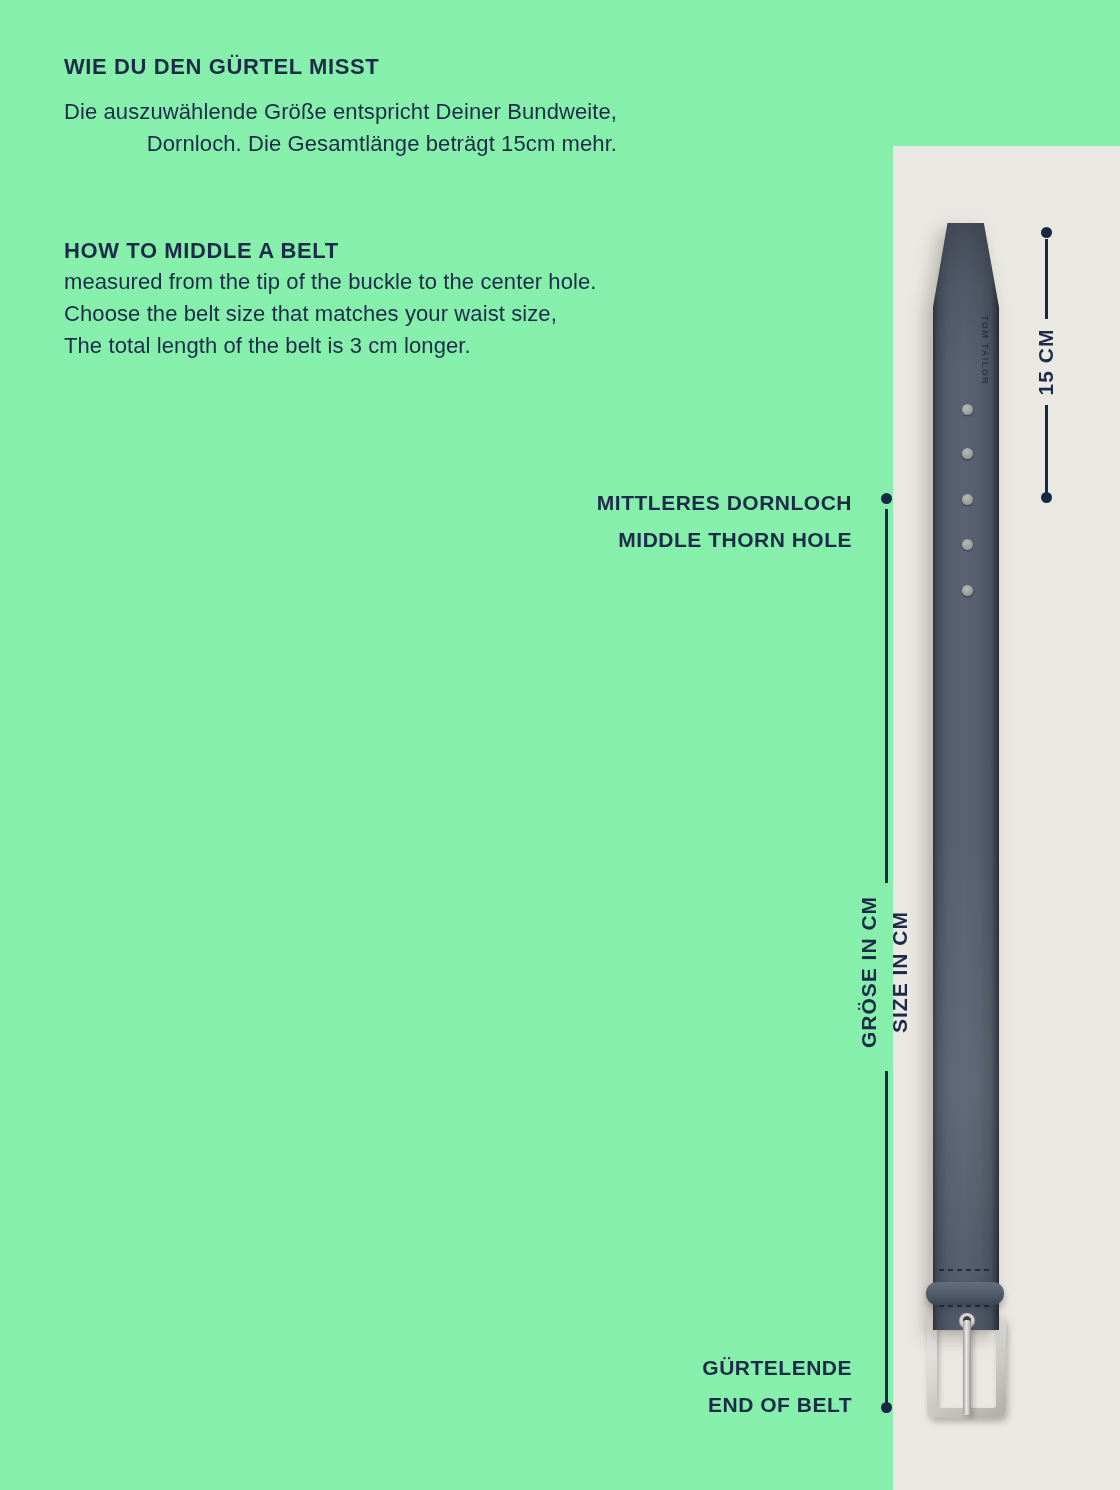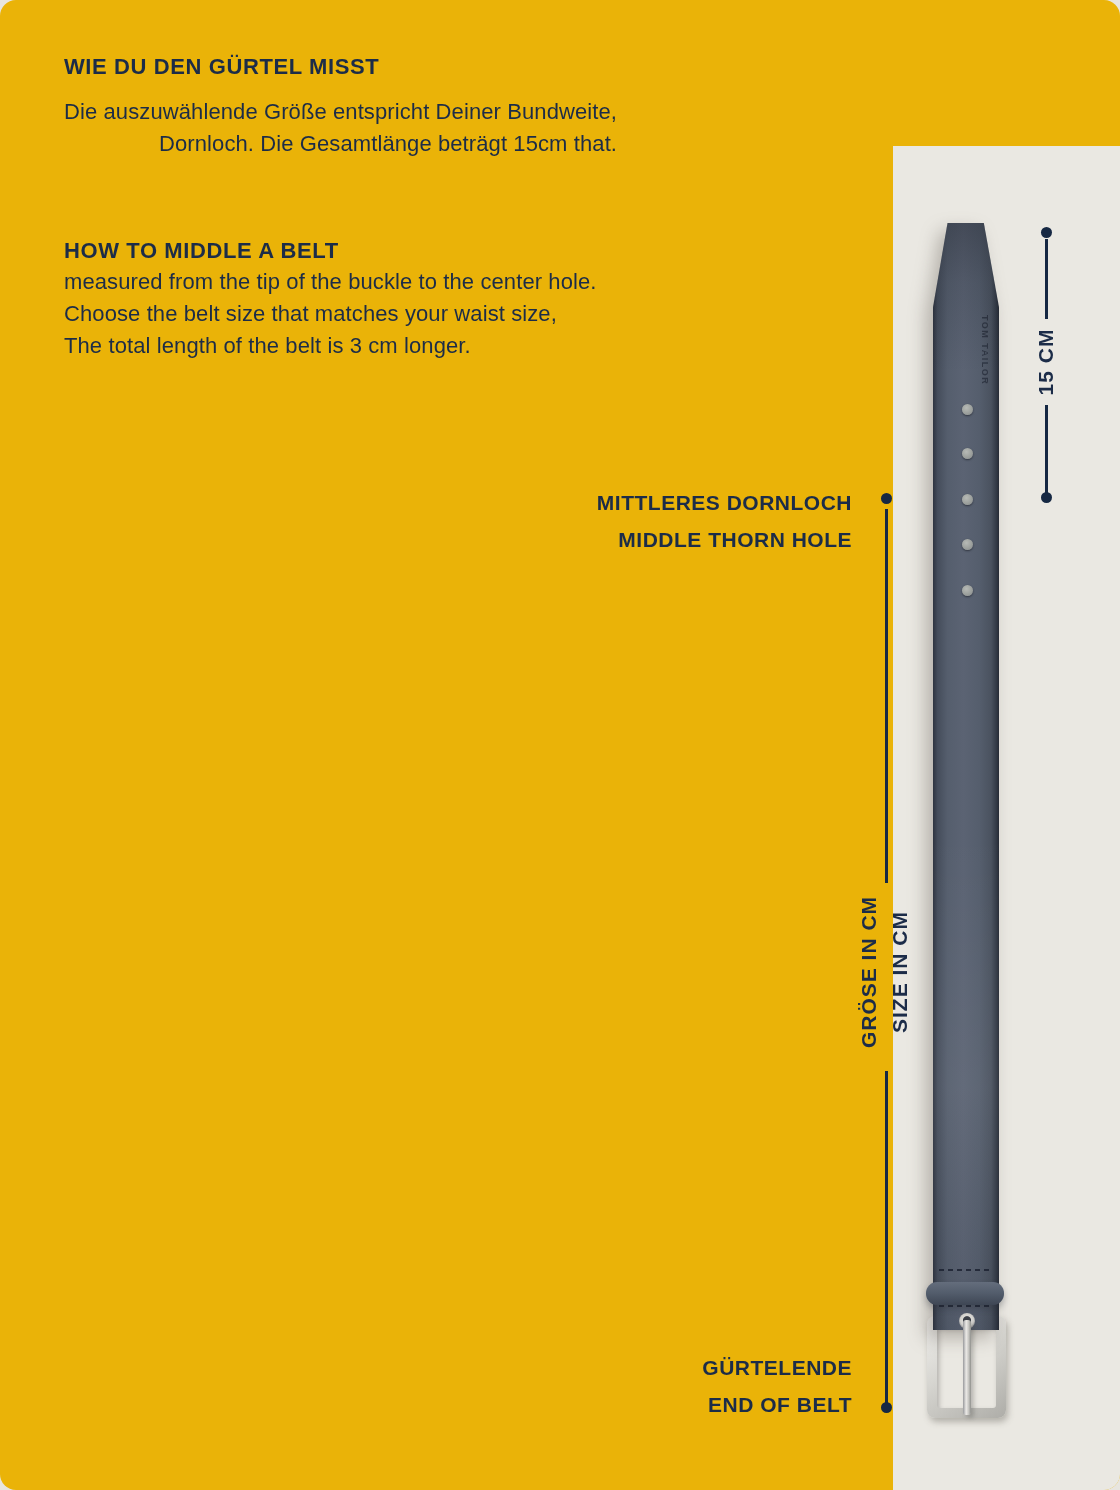--- a/index.html
+++ b/index.html
@@ -5,24 +5,23 @@
   html, body {
     margin: 0;
     padding: 0;
     background: #e8e5df;
     font-family: "Liberation Sans", sans-serif;
   }
   .stage {
     position: relative;
     width: 1120px;
     height: 1490px;
-    background: #eab308;
+    background: #86efac;
     overflow: hidden;
     color: #1c2c48;
-    border-radius: 16px;
   }
   
   .photo-strip {
     position: absolute;
     left: 893px; top: 146px;
     width: 227px; height: 1344px;
     background: #eae8e2;
     z-index: 0;
   }
   
@@ -210,21 +209,21 @@
 </head>
 <body>
 
 <div class="stage">
 
   <div class="photo-strip"></div>
 
   <div class="heading heading-de">WIE DU DEN GÜRTEL MISST</div>
   <div class="bodytext bodytext-de">
     <div>Die auszuwählende Größe entspricht Deiner Bundweite,</div>
-    <div>Dornloch. Die Gesamtlänge beträgt 15cm that.</div>
+    <div>Dornloch. Die Gesamtlänge beträgt 15cm mehr.</div>
   </div>
 
   <div class="heading heading-en">HOW TO MIDDLE A BELT</div>
   <div class="bodytext bodytext-en">
     <div>measured from the tip of the buckle to the center hole.</div>
     <div>Choose the belt size that matches your waist size,</div>
     <div>The total length of the belt is 3 cm longer.</div>
   </div>
 
   <div class="anno-block anno-middle">

